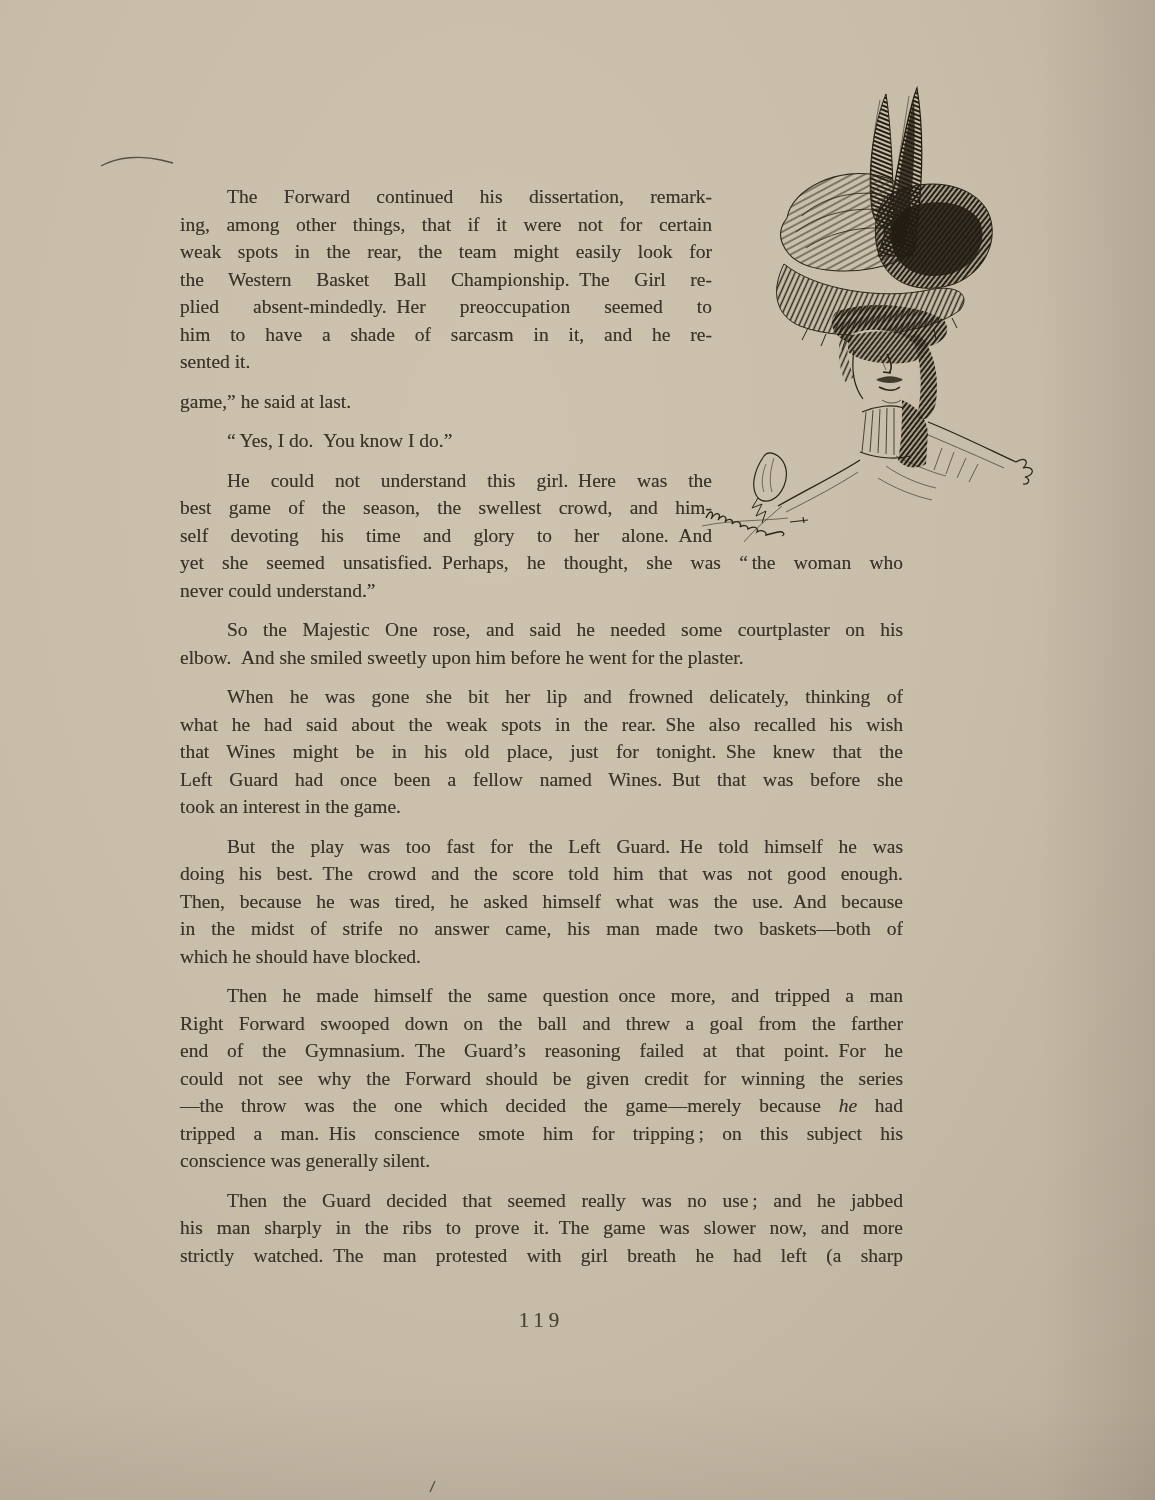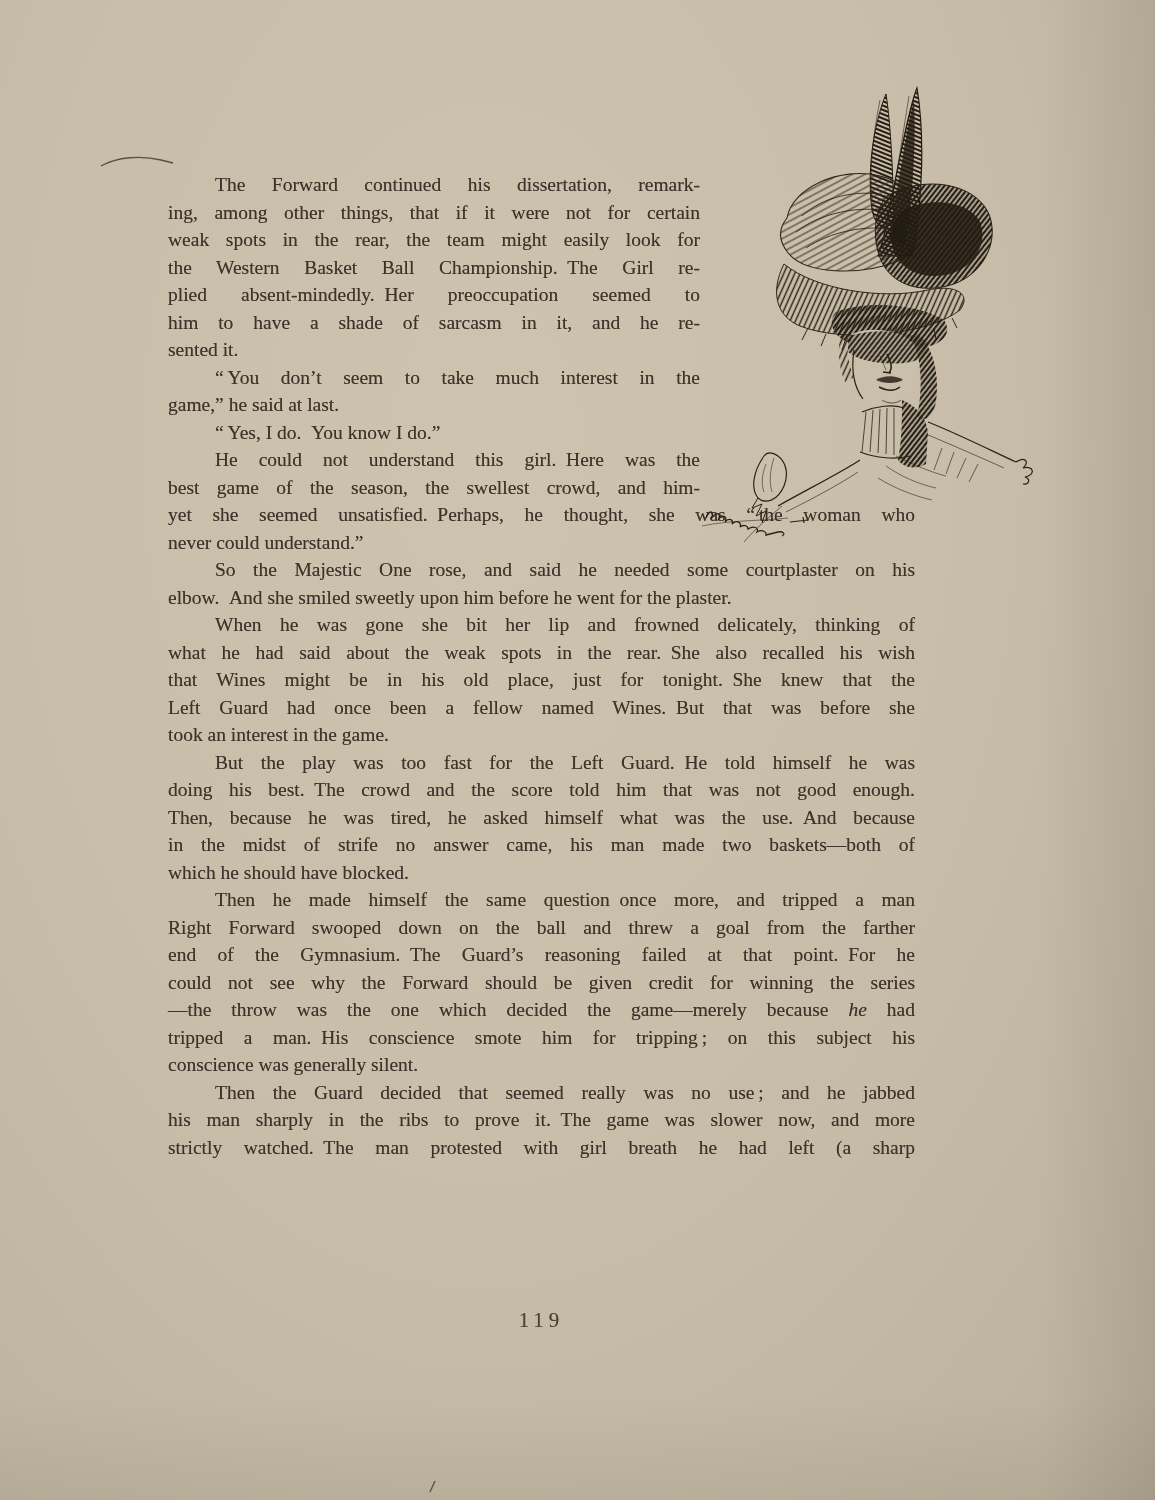--- a/index.html
+++ b/index.html
@@ -6,21 +6,21 @@
   body{width:1155px;height:1500px;overflow:hidden;
        font-family:"Liberation Serif","DejaVu Serif",serif;}
   .scan-page{position:relative;width:1155px;height:1500px;
     background:
       linear-gradient(to right, rgba(0,0,0,0) 90%, rgba(70,60,45,.12)),
       linear-gradient(to bottom, rgba(0,0,0,0) 93%, rgba(70,60,45,.08)),
       radial-gradient(ellipse at 42% 30%, #cdc3ae 0%, #c7bda9 52%, #bbb09b 100%);
   }
   .text-block{position:absolute;left:168px;top:171px;width:747px;
     color:#3b342a;font-size:19.5px;text-shadow:0 0 .5px rgba(59,52,42,.55);}
-  .text-block p{margin:0;padding:0;}
+  .text-block p{margin:12px;padding:0;}
   .ln{display:block;height:27.5px;line-height:27.5px;white-space:nowrap;text-align:left;}
   .ln.j{text-align:justify;text-align-last:justify;}
   .ln.n{width:532px;}
   .ln.ind{text-indent:47px;}
   .ln i{}
   .page-number{position:absolute;left:168px;top:1308px;width:747px;height:28px;
     text-align:center;font-size:21px;letter-spacing:5px;color:#4a4335;
     text-shadow:0 0 .5px rgba(59,52,42,.5);font-family:Liberation Serif, serif;}
   .illustration{position:absolute;left:690px;top:60px;width:360px;height:490px;}
   .stray-mark-top{position:absolute;left:95px;top:150px;width:86px;height:26px;}
@@ -39,29 +39,29 @@
     <p>
       <span class="ln j n ind">The Forward continued his dissertation, remark-</span>
       <span class="ln j n">ing, among other things, that if it were not for certain</span>
       <span class="ln j n">weak spots in the rear, the team might easily look for</span>
       <span class="ln j n">the Western Basket Ball Championship. The Girl re-</span>
       <span class="ln j n">plied absent-mindedly. Her preoccupation seemed to</span>
       <span class="ln j n">him to have a shade of sarcasm in it, and he re-</span>
       <span class="ln n">sented it.</span>
     </p>
     <p>
-      <span class="ln j n ind">“ You don’t seem to take much interest in the</span>
       <span class="ln n">game,” he said at last.</span>
     </p>
     <p>
       <span class="ln n ind">“ Yes, I do. You know I do.”</span>
     </p>
     <p>
       <span class="ln j n ind">He could not understand this girl. Here was the</span>
       <span class="ln j n">best game of the season, the swellest crowd, and him-</span>
+      <span class="ln j n">self devoting his time and glory to her alone. And</span>
       <span class="ln j">yet she seemed unsatisfied. Perhaps, he thought, she was “ the woman who</span>
       <span class="ln">never could understand.”</span>
     </p>
     <p>
       <span class="ln j ind">So the Majestic One rose, and said he needed some courtplaster on his</span>
       <span class="ln">elbow. And she smiled sweetly upon him before he went for the plaster.</span>
     </p>
     <p>
       <span class="ln j ind">When he was gone she bit her lip and frowned delicately, thinking of</span>
       <span class="ln j">what he had said about the weak spots in the rear. She also recalled his wish</span>

